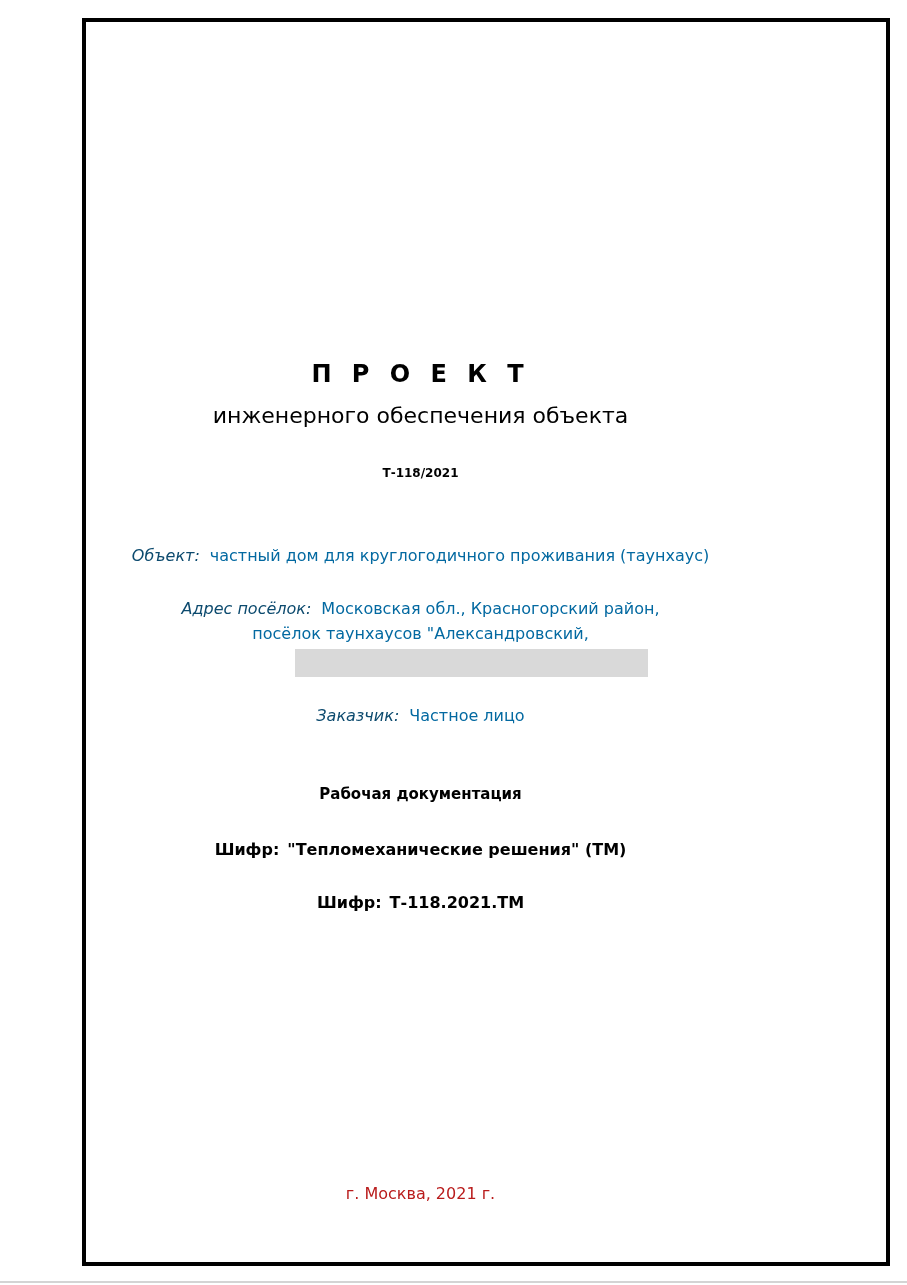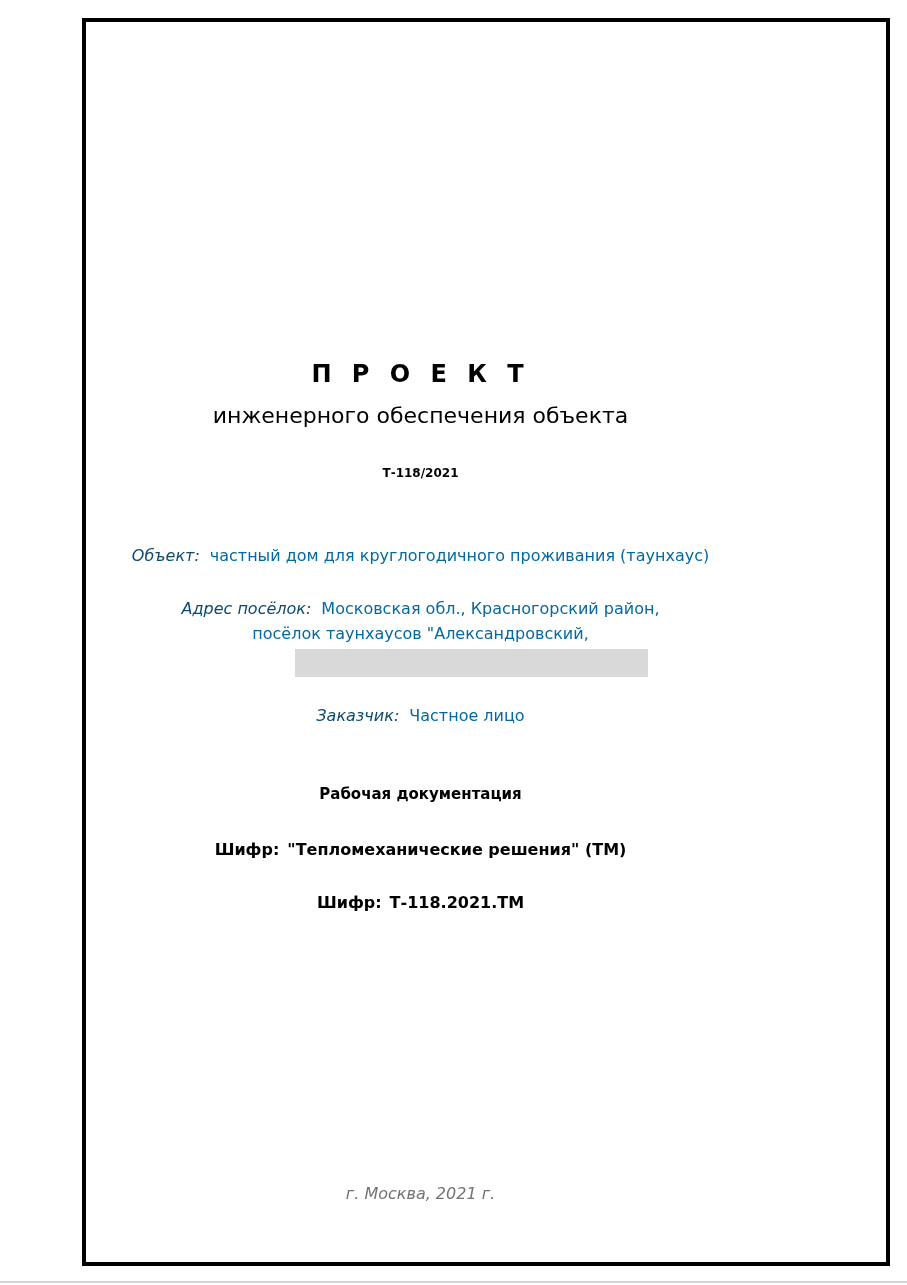--- a/index.html
+++ b/index.html
@@ -12,21 +12,21 @@
   .t-title { top:360px; font-size:24px; font-weight:bold; letter-spacing:6px; }
   .t-sub { top:403px; font-size:22px; font-weight:normal; }
   .t-code { top:466px; font-size:12px; font-weight:bold; }
   .t-obj { top:546px; font-size:16px; }
   .t-addr1 { top:599px; font-size:16px; }
   .t-addr2 { top:624px; font-size:16px; }
   .t-cust { top:706px; font-size:16px; }
   .t-rd { top:785px; font-size:15px; font-weight:bold; }
   .t-part { top:840px; font-size:16px; font-weight:bold; }
   .t-cipher { top:893px; font-size:16px; font-weight:bold; }
-  .t-city { top:1184px; font-size:16px; font-style:italic; color:#737373; }
+  .t-city { top:1184px; font-size:16px; color:#b91c1c; }
   .lbl { font-style:italic; color:#0c4a6e; margin-right:10px; }
   .val { color:#0369a1; }
   .redact { position:absolute; left:295px; top:649px; width:353px; height:28px; background:#d9d9d9; }
   .gap { display:inline-block; width:8px; }
 </style>
 </head>
 <body>
 
 <div class="page-frame"></div>
 

